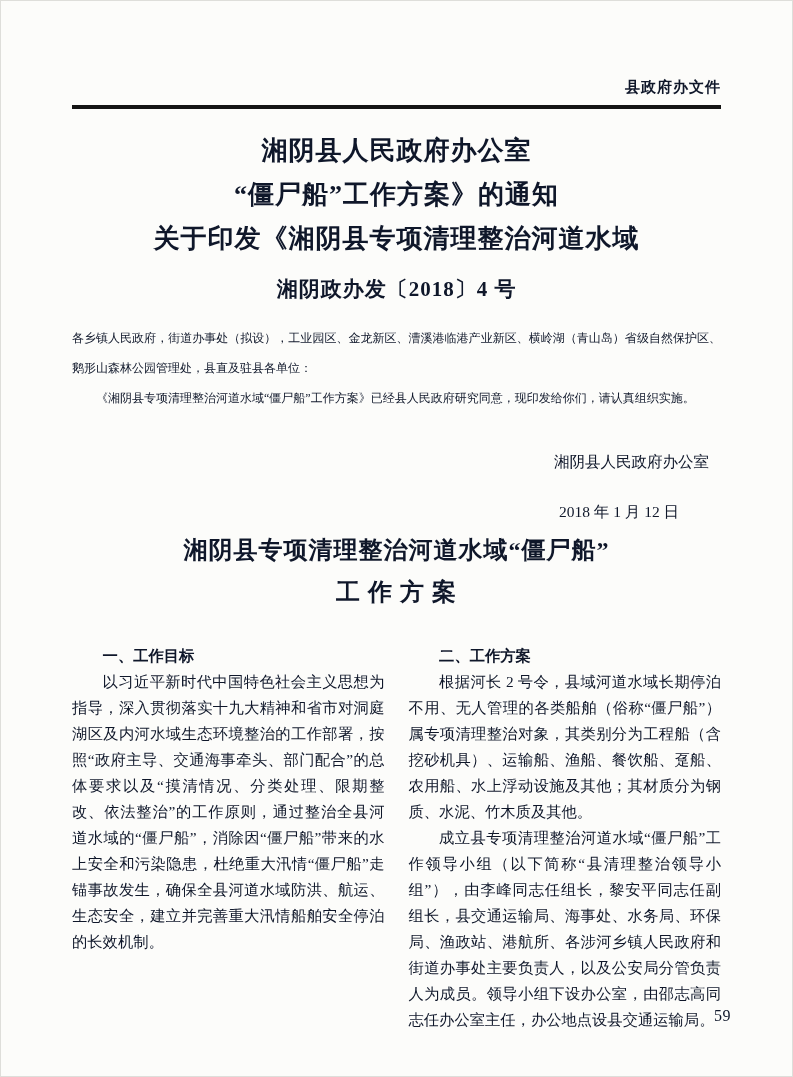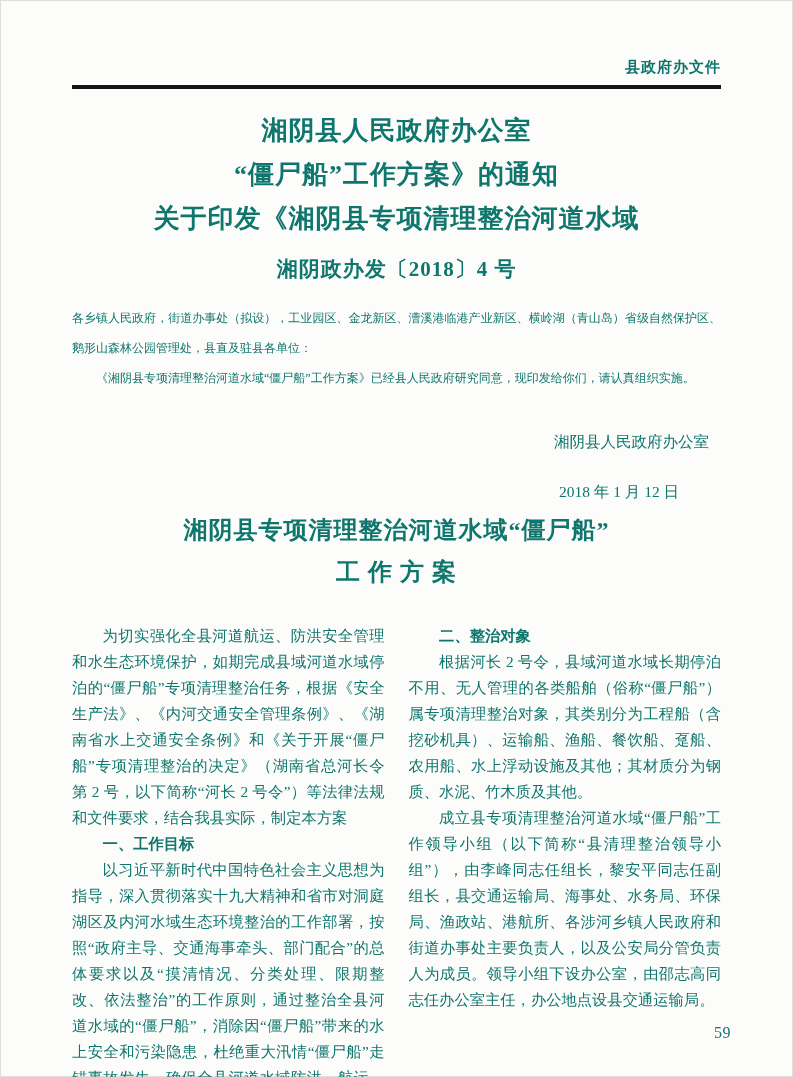--- a/index.html
+++ b/index.html
@@ -8,22 +8,22 @@
     background: #e9e9e6;
     font-family: "Liberation Serif", "DejaVu Serif", serif;
   }
   .page {
     position: relative;
     width: 793px;
     height: 1077px;
     margin: 0 auto;
     background: #fcfcfa;
     box-sizing: border-box;
-    padding: 58px 72px 0 72px;
-    color: #0f766e;
+    padding: 78px 72px 0 72px;
+    color: #0f172a;
     overflow: hidden;
     box-shadow: inset 0 0 0 1px #dededa;
   }
   .doc-header {
     text-align: right;
     font-size: 15px;
     font-weight: bold;
     letter-spacing: 1px;
     line-height: 18px;
   }
@@ -83,21 +83,21 @@
   }
   .column p { margin: 0; text-indent: 2em; }
   .column .col-heading {
     font-weight: bold;
     text-indent: 2em;
     margin: 0;
   }
   .page-number {
     position: absolute;
     right: 62px;
-    bottom: 35px;
+    bottom: 52px;
     font-size: 16px;
     letter-spacing: 0.5px;
   }
 </style>
 </head>
 <body>
 
 <div class="page">
 
   <div class="doc-header">
@@ -124,27 +124,26 @@
   </div>
 
   <div class="plan-title">
     <div>湘阴县专项清理整治河道水域“僵尸船”</div>
     <div>工 作 方 案</div>
   </div>
 
   <div class="columns">
 
     <div class="column">
-      <p>为切实强化全县河道航运、防洪安全管理和水生态环境保护，如期完成县域河道水域停泊的“僵尸船”专项清理整治任务，根据《安全生产法》、《内河交通安全管理条例》、《湖南省水上交通安全条例》和《关于开展“僵尸船”专项清理整治的决定》（湖南省总河长令第 2 号，以下简称“河长 2 号令”）等法律法规和文件要求，结合我县实际，制定本方案</p>
       <p class="col-heading">一、工作目标</p>
       <p>以习近平新时代中国特色社会主义思想为指导，深入贯彻落实十九大精神和省市对洞庭湖区及内河水域生态环境整治的工作部署，按照“政府主导、交通海事牵头、部门配合”的总体要求以及“摸清情况、分类处理、限期整改、依法整治”的工作原则，通过整治全县河道水域的“僵尸船”，消除因“僵尸船”带来的水上安全和污染隐患，杜绝重大汛情“僵尸船”走锚事故发生，确保全县河道水域防洪、航运、生态安全，建立并完善重大汛情船舶安全停泊的长效机制。</p>
     </div>
 
     <div class="column">
-      <p class="col-heading">二、整治对象</p>
+      <p class="col-heading">二、工作方案</p>
       <p>根据河长 2 号令，县域河道水域长期停泊不用、无人管理的各类船舶（俗称“僵尸船”）属专项清理整治对象，其类别分为工程船（含挖砂机具）、运输船、渔船、餐饮船、趸船、农用船、水上浮动设施及其他；其材质分为钢质、水泥、竹木质及其他。</p>
       <p>成立县专项清理整治河道水域“僵尸船”工作领导小组（以下简称“县清理整治领导小组”），由李峰同志任组长，黎安平同志任副组长，县交通运输局、海事处、水务局、环保局、渔政站、港航所、各涉河乡镇人民政府和街道办事处主要负责人，以及公安局分管负责人为成员。领导小组下设办公室，由邵志高同志任办公室主任，办公地点设县交通运输局。</p>
 
     </div>
 
   </div>
 
   <div class="page-number">59</div>
 
 </div>

